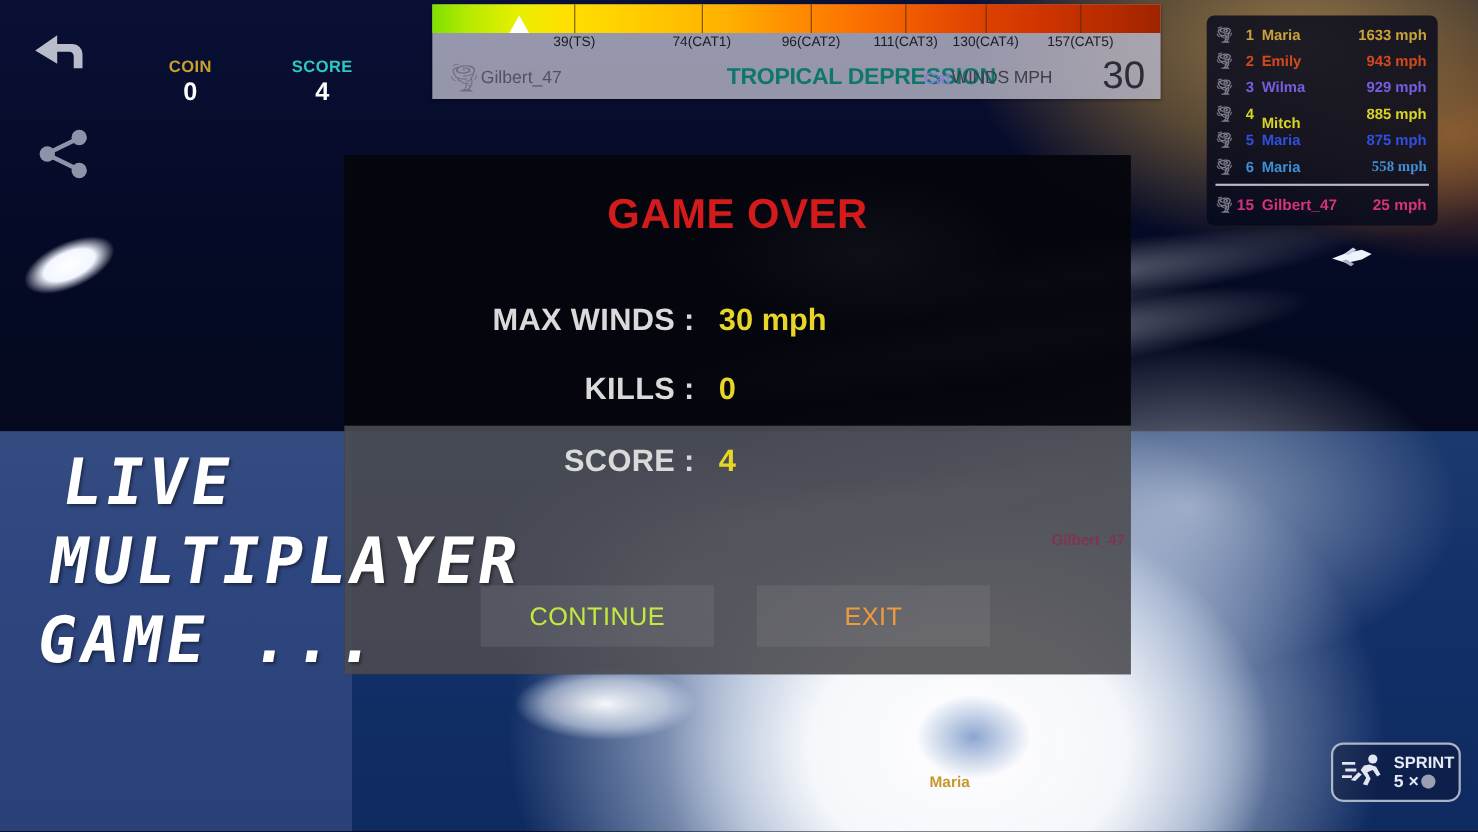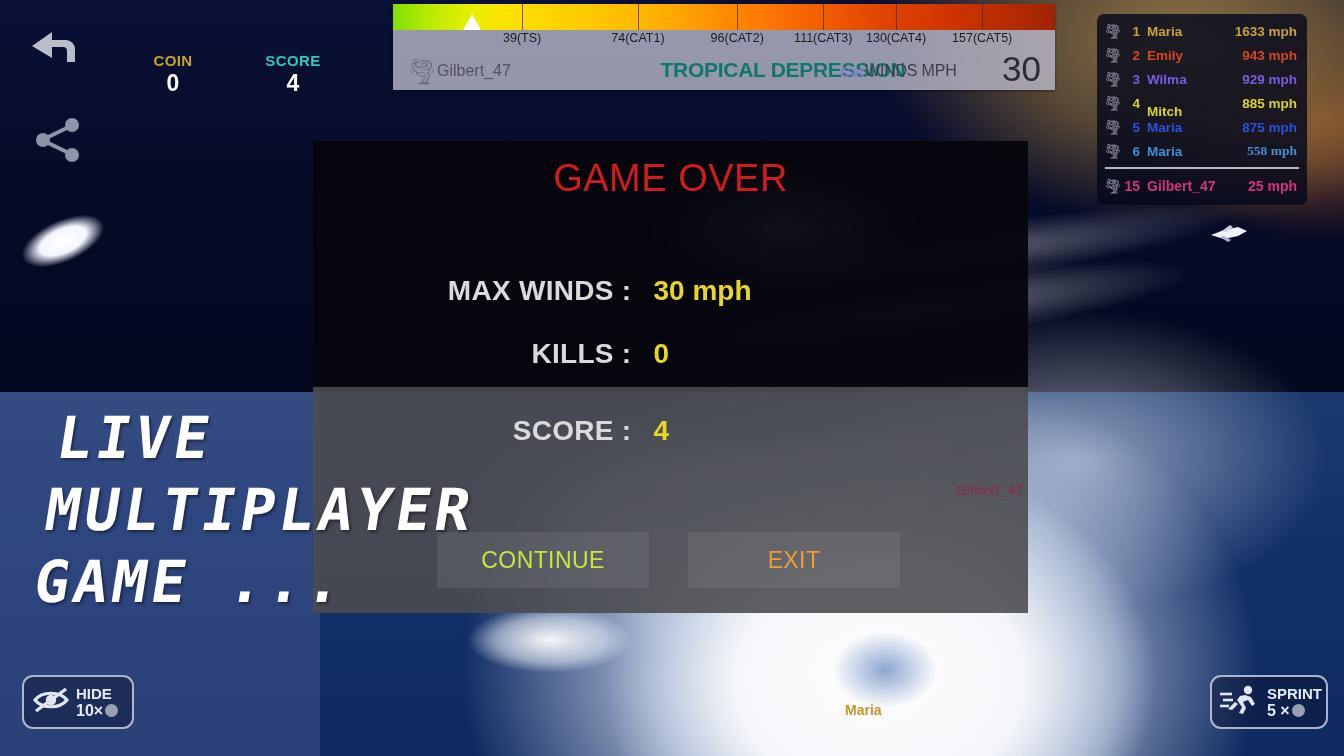--- a/index.html
+++ b/index.html
@@ -159,38 +159,38 @@
   }
   .dialog-dark {
     position:absolute; left:0; top:0; width:715px; height:246px;
     background:rgba(5,5,12,.88);
   }
   .dialog-light {
     position:absolute; left:0; top:246px; width:715px; height:226px;
     background:rgba(90,90,96,.72);
   }
   .go-title {
-    position:absolute; left:0; top:16px; width:715px; text-align:center;
-    font-size:38px; font-weight:normal; color:#d31b1b; letter-spacing:.5px;
+    position:absolute; left:0; top:33px; width:715px; text-align:center;
+    font-size:38px; font-weight:bold; color:#d31b1b; letter-spacing:.5px;
   }
   .stat-row {
     position:absolute; left:0; width:659px; display:flex;
     align-items:baseline; justify-content:center;
   }
   .stat-row .k {
     font-size:28px; font-weight:bold; color:#dadada; text-align:right;
     width:280px; letter-spacing:.3px;
   }
   .stat-row .v {
     font-size:28px; font-weight:bold; color:#e8d627; margin-left:22px;
     width:280px; text-align:left;
   }
   #row-maxwinds { top:134px; }
   #row-kills    { top:197px; }
-  #row-score    { top:274px;align-items:center; }
+  #row-score    { top:262px;align-items:center; }
   .ghost-name {
     position:absolute; left:643px; top:341px; font-size:14px;
     font-weight:bold; color:#8b2a4d; opacity:.75; letter-spacing:-.2px;
   }
   .dlg-btn {
     position:absolute; top:391px; height:56px; width:212px;
     background:rgba(150,150,155,.18);
     display:flex; align-items:center; justify-content:center;
     font-size:23px; cursor:pointer; letter-spacing:.4px;
   }
@@ -394,36 +394,20 @@
     <div class="dlg-btn" id="btn-continue">CONTINUE</div>
     <div class="dlg-btn" id="btn-exit">EXIT</div>
   </div>
 
   <div class="banner">
     <div>LIVE</div>
     <div>MULTIPLAYER</div>
     <div>GAME ...</div>
   </div>
 
-  <div class="act-btn" id="hide-btn">
-    <span>
-      <svg width="40" height="30" viewBox="0 0 40 30">
-        <path d="M4 15 C11 6 29 6 36 15 C29 24 11 24 4 15 Z" fill="none" stroke="#e2e6f2" stroke-width="3.2"></path>
-        <circle cx="20" cy="15" r="5.2" fill="#e2e6f2"></circle>
-        <line x1="5" y1="26" x2="35" y2="4" stroke="#e2e6f2" stroke-width="3.4"></line>
-      </svg>
-    </span>
-    <span class="act-txt">
-      <span>HIDE</span><br>
-      <span class="act-sub">
-        <span>10×</span>
-        <i class="act-dot"></i>
-      </span>
-    </span>
-  </div>
 
   <div class="act-btn" id="sprint-btn">
     <span>
       <svg width="44" height="32" viewBox="0 0 44 32">
         <circle cx="30" cy="6" r="4.2" fill="#e2e6f2"></circle>
         <path d="M27 11 L33 13 L37 20 L34 22 L30 16 L25 18 L28 24 L25 30 L21 29 L24 23 L19 16 L22 12 Z" fill="#e2e6f2"></path>
         <path d="M20 20 L14 26 L10 25 L17 18 Z" fill="#e2e6f2"></path>
         <line x1="2" y1="10" x2="14" y2="10" stroke="#e2e6f2" stroke-width="2.6"></line>
         <line x1="5" y1="16" x2="15" y2="16" stroke="#e2e6f2" stroke-width="2.6"></line>
         <line x1="2" y1="22" x2="11" y2="22" stroke="#e2e6f2" stroke-width="2.6"></line>

